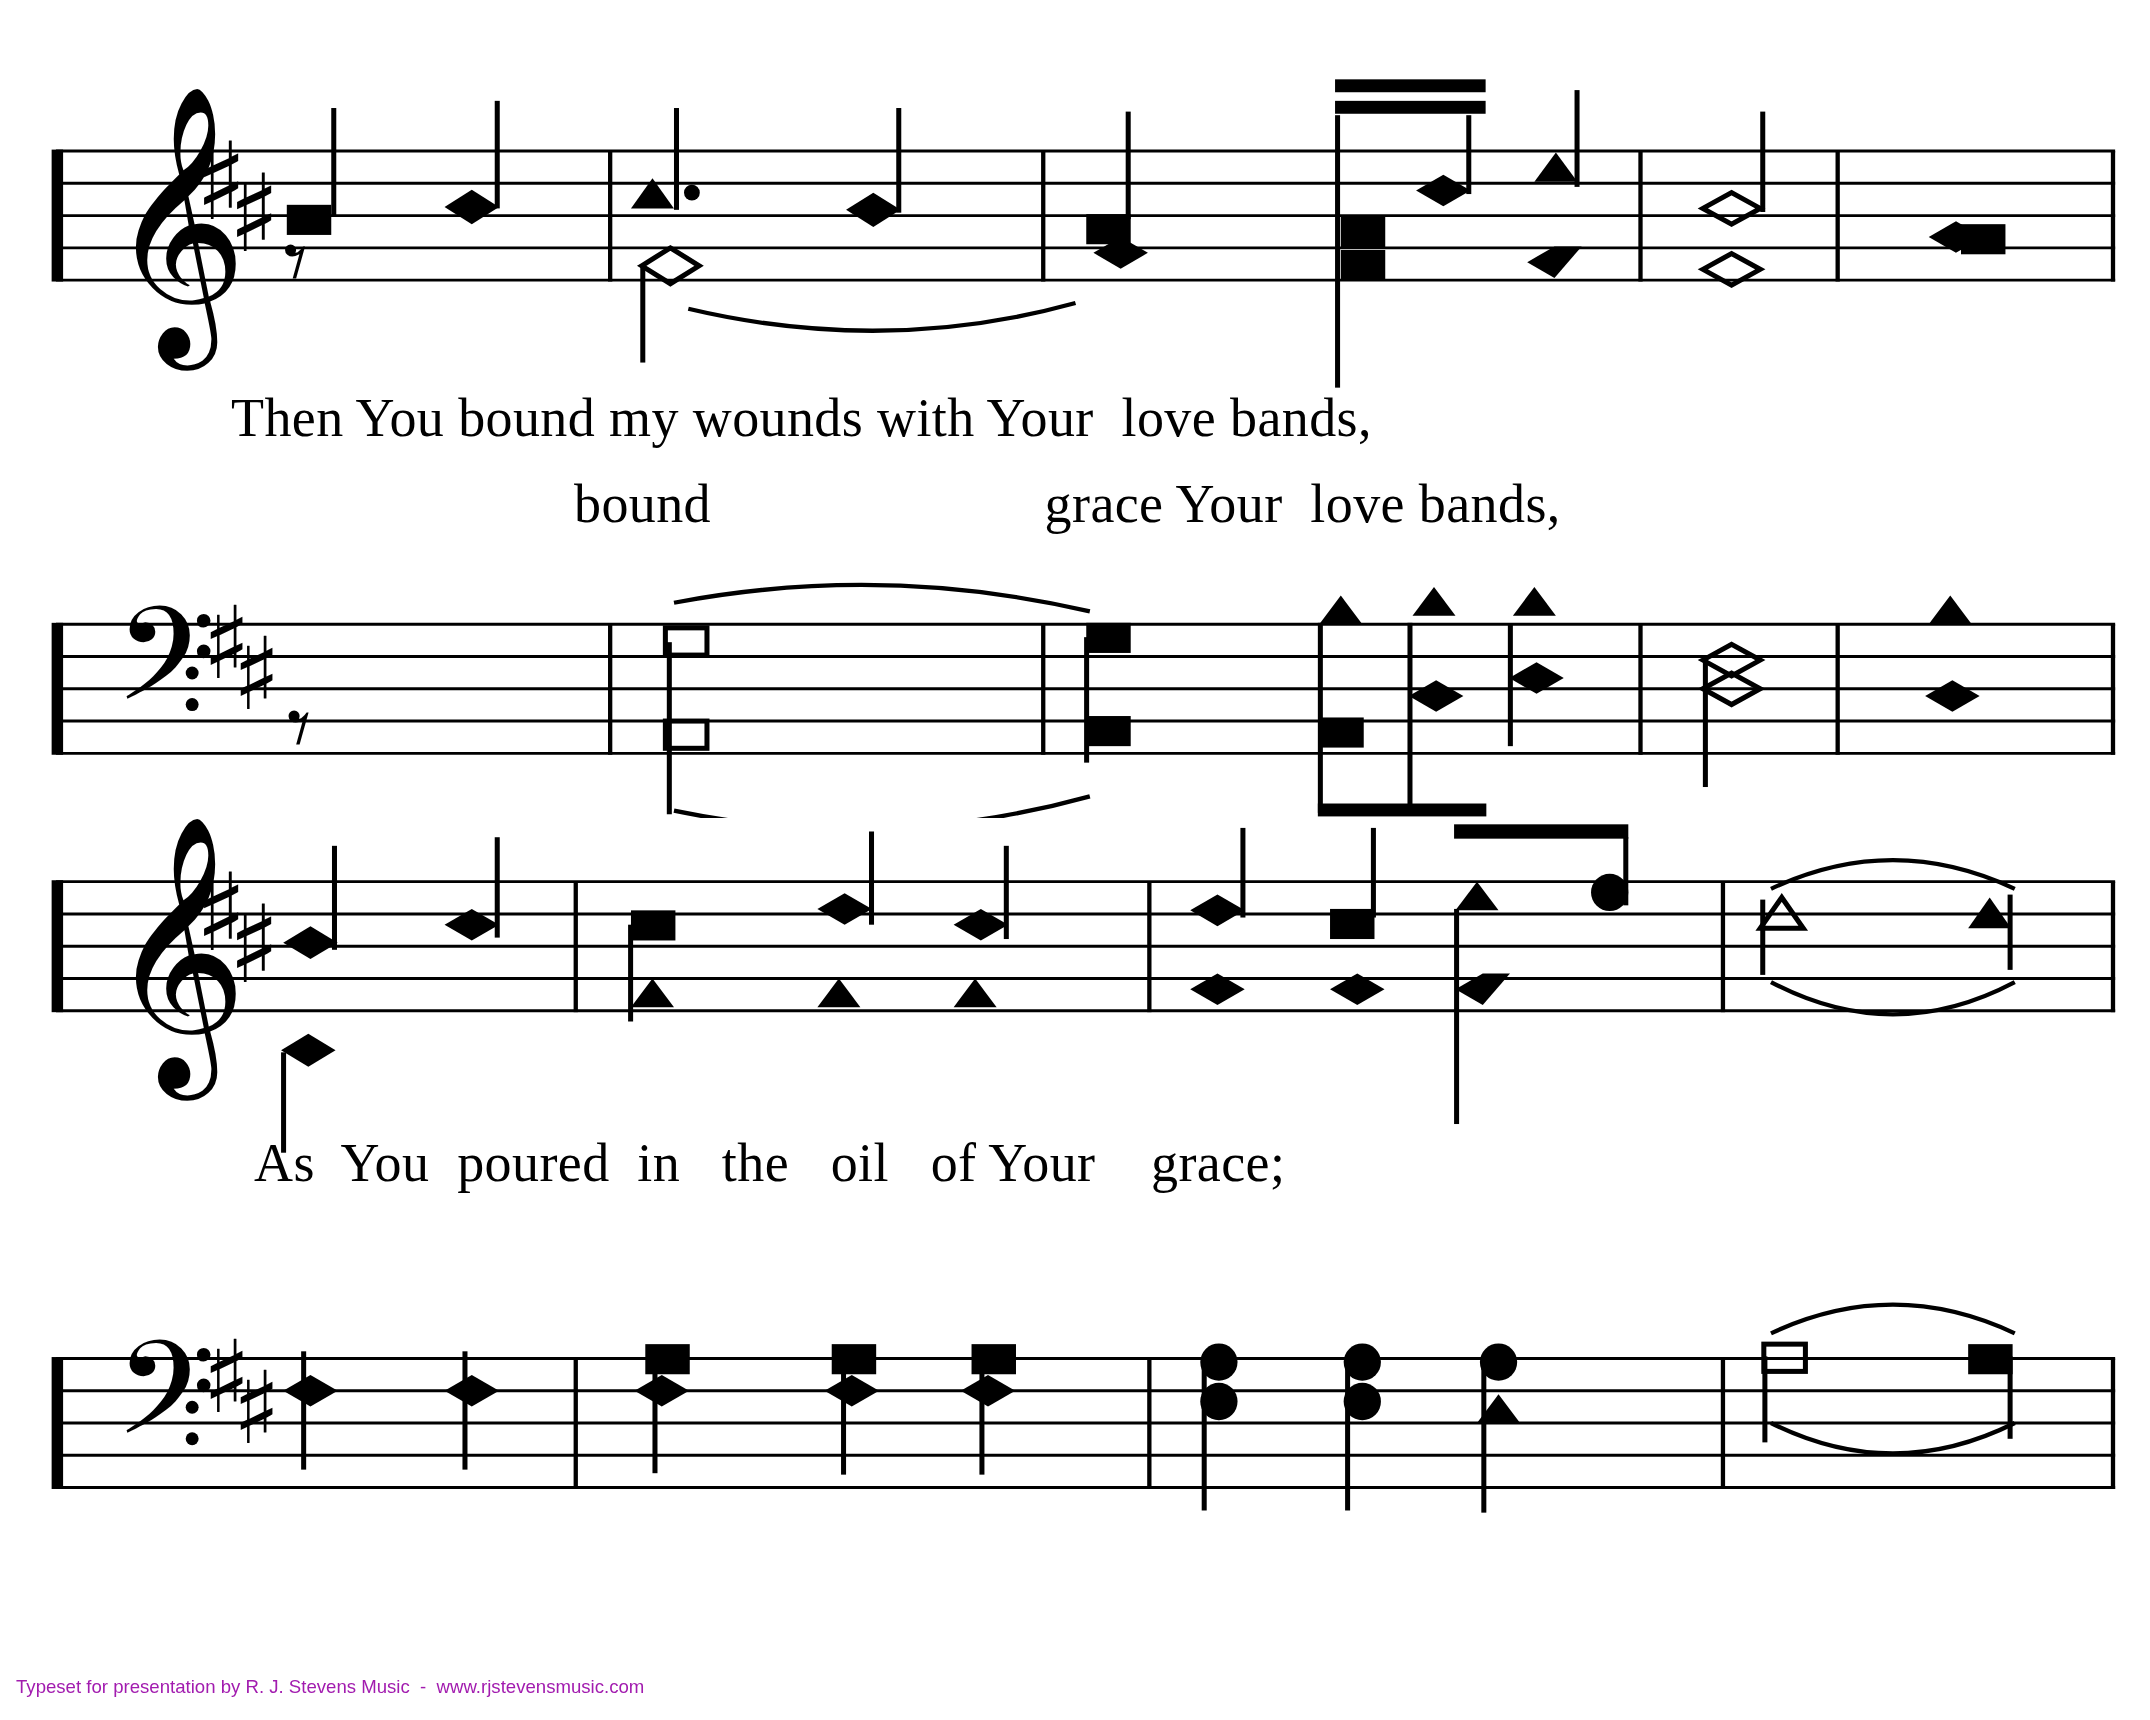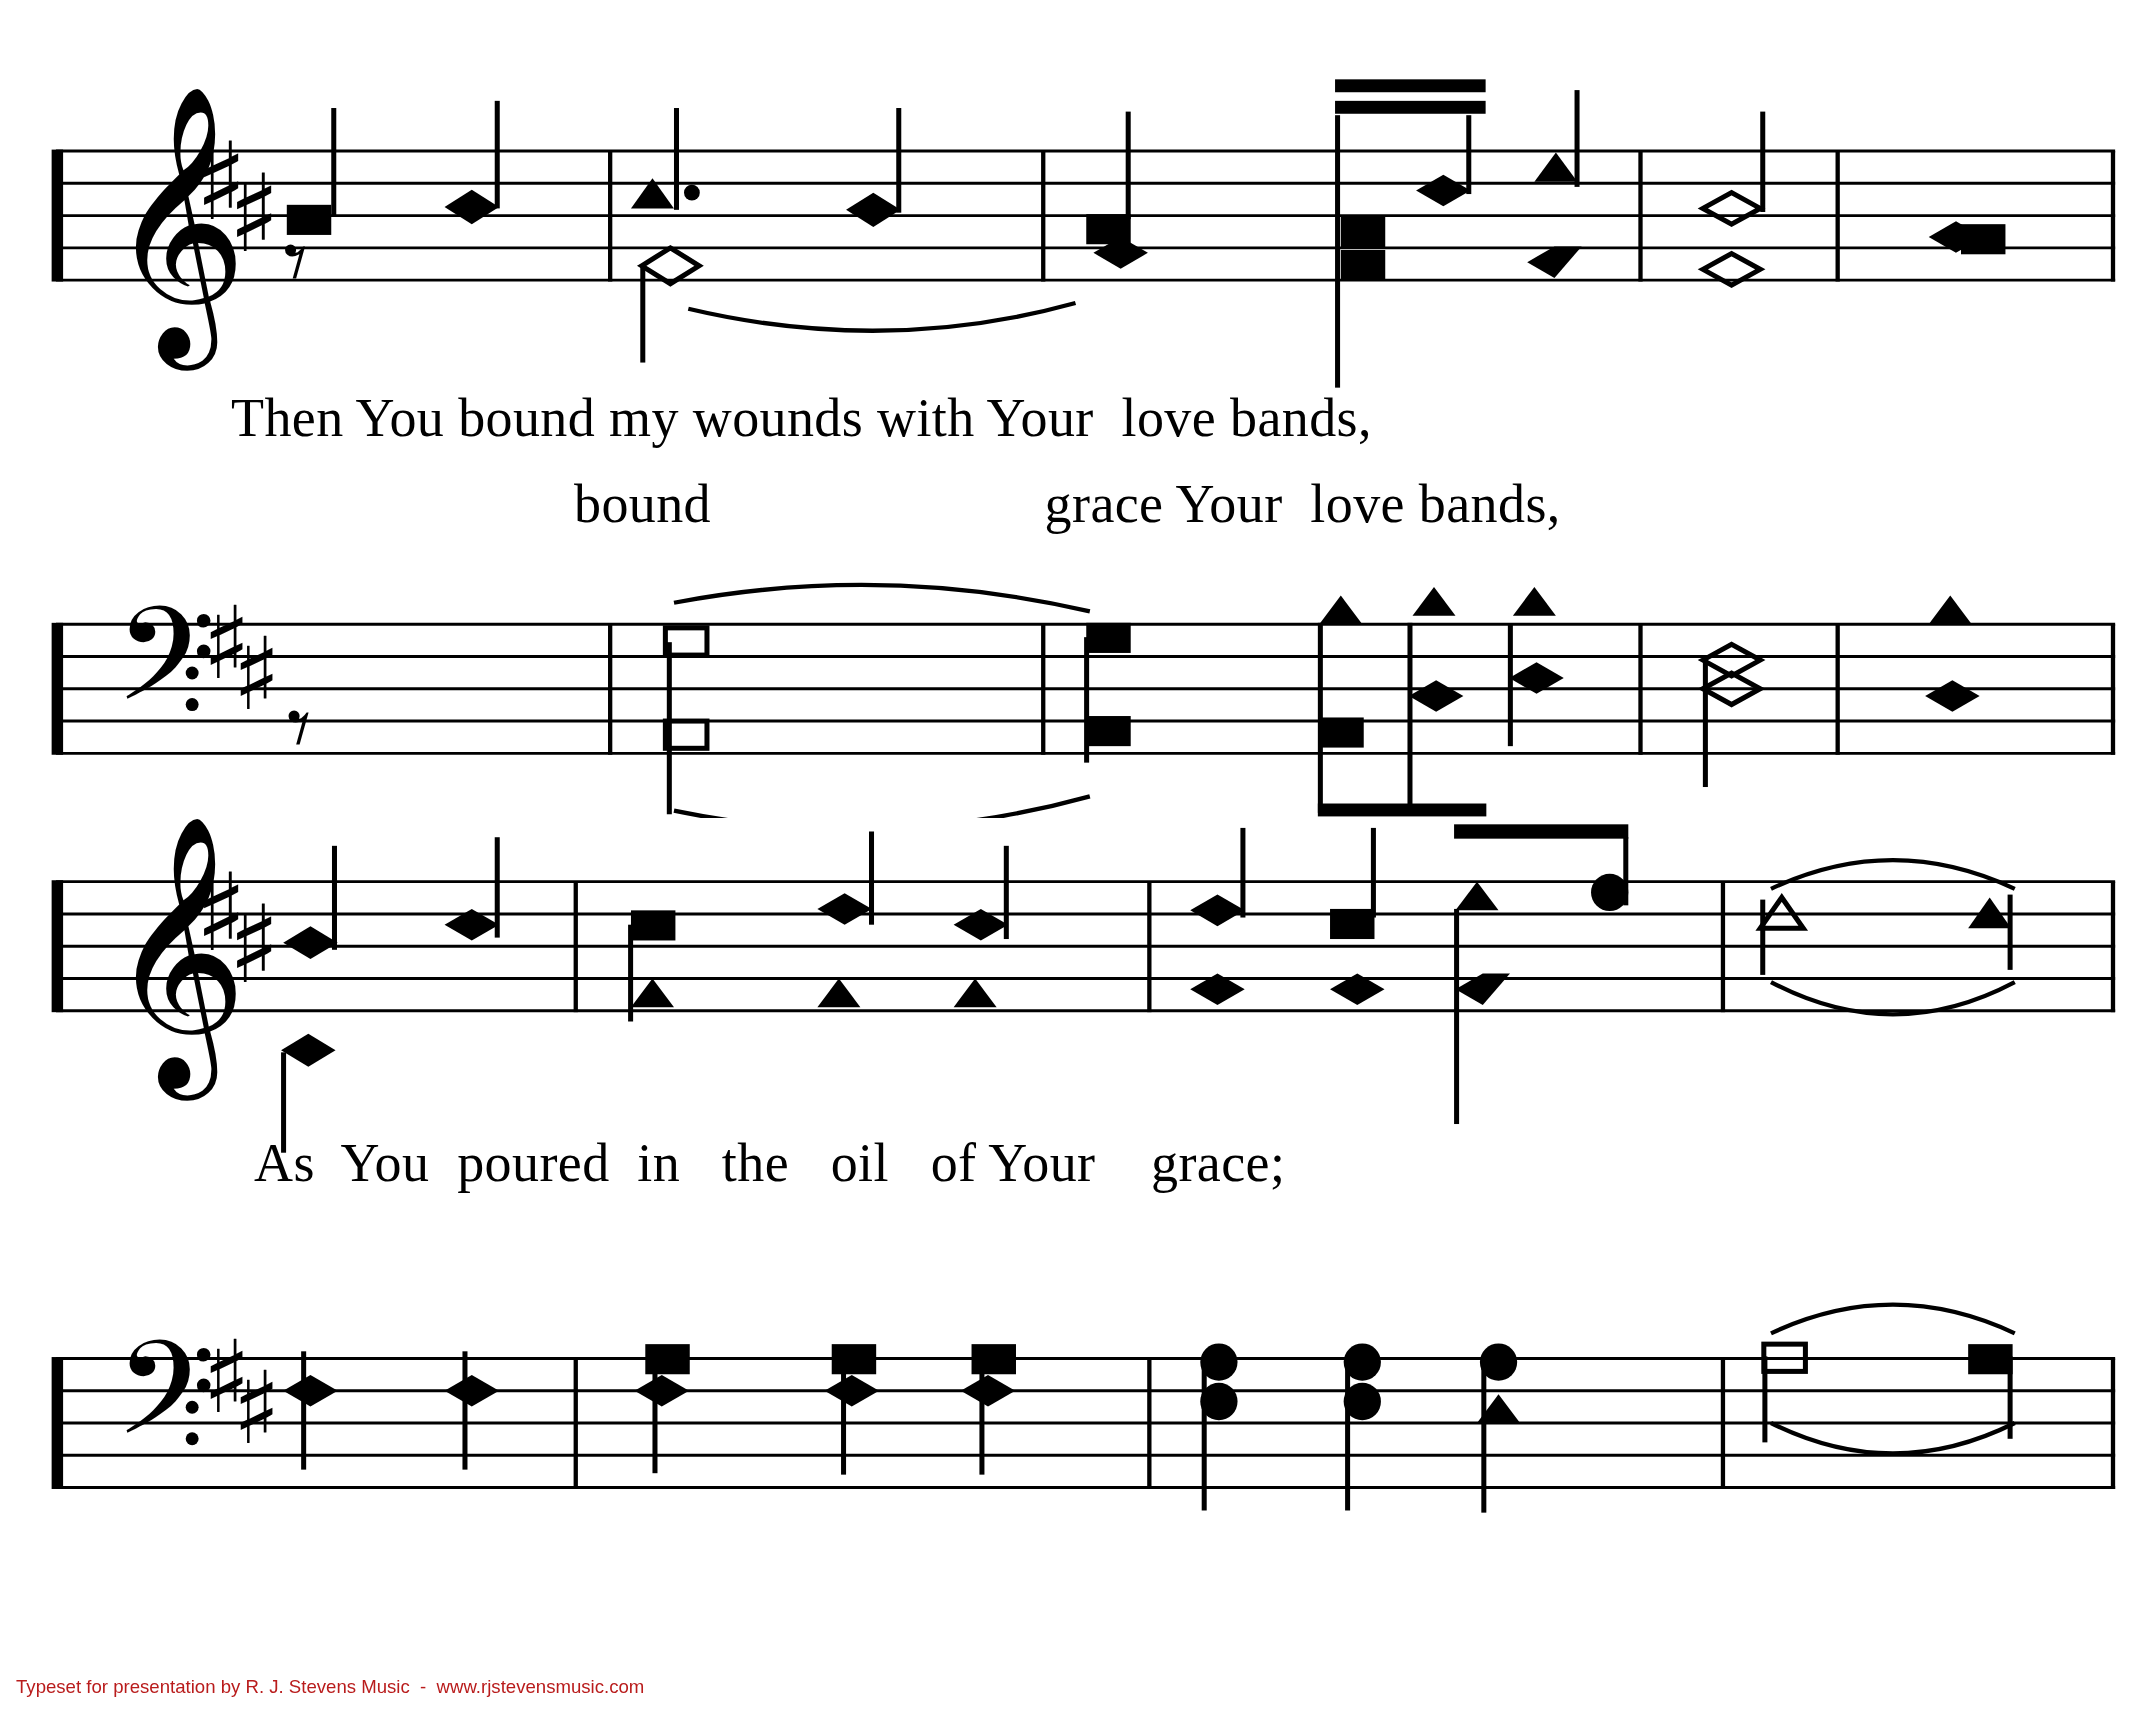--- a/index.html
+++ b/index.html
@@ -38,21 +38,21 @@
     font-size: 54px;
     letter-spacing: 0.4px;
   }
 
   .credit {
     position: absolute;
     left: 16px;
     top: 1676px;
     font-family: "Liberation Sans", sans-serif;
     font-size: 18.6px;
-    color: #b91c1c;
+    color: #a21caf;
     white-space: pre;
   }
 </style>
 </head>
 <body>
 
 <div class="sheet">
 
   <div class="system" id="system-1">
     <svg class="staff-svg" width="2151" height="789" viewBox="0 0 3000 1100" xmlns="http://www.w3.org/2000/svg">

